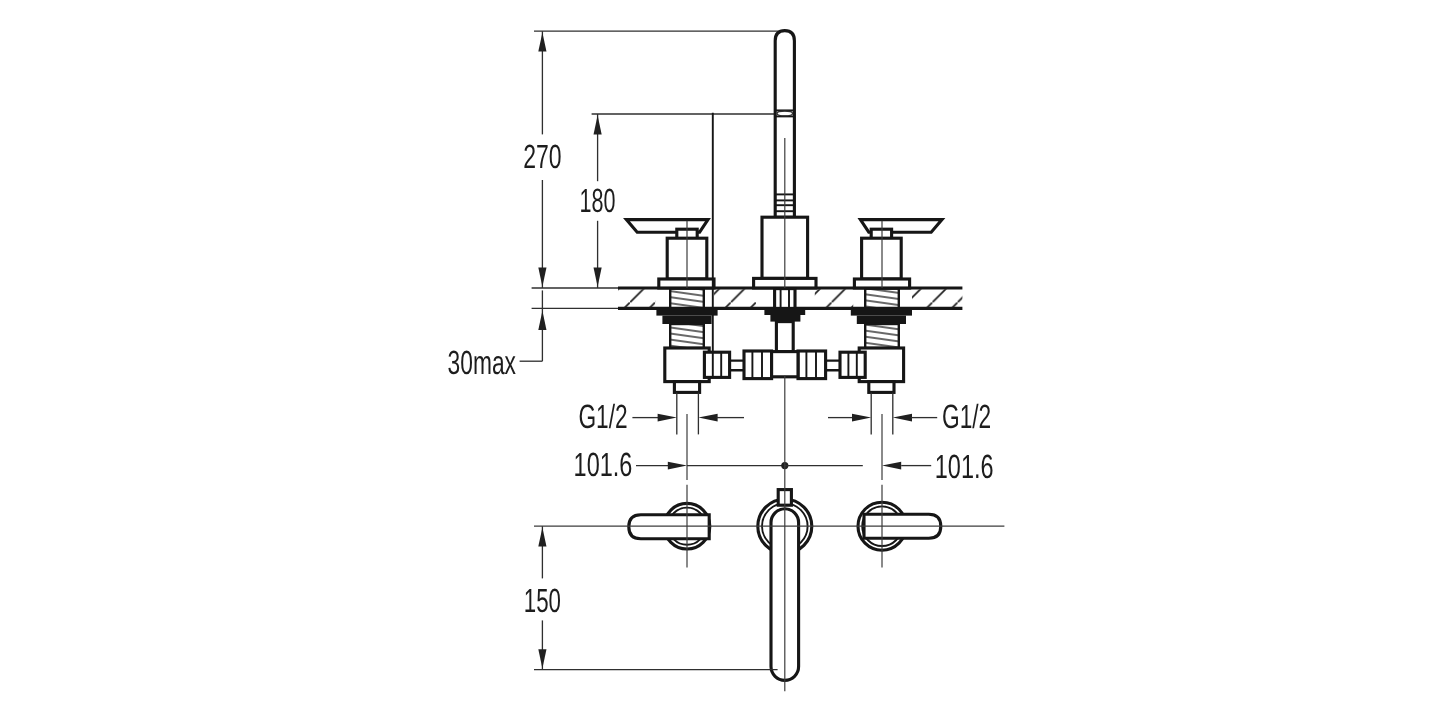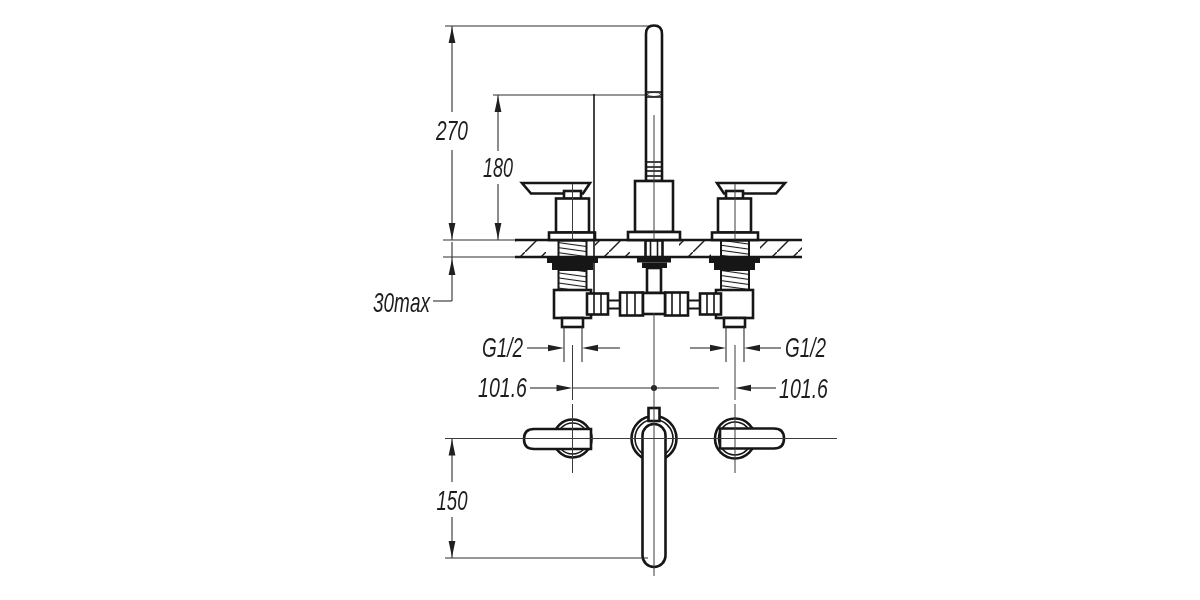--- a/index.html
+++ b/index.html
@@ -1,16 +1,16 @@
 <!DOCTYPE html>
 <html><head>
 <meta charset="utf-8">
 <style>
   html,body{margin:0;padding:0;background:#ffffff;}
-  .canvas{width:1200px;height:600px;background:#ffffff;position:relative;overflow:hidden;font-style:italic;}
+  .canvas{width:1200px;height:600px;background:#ffffff;position:relative;overflow:hidden;}
   svg{display:block;}
   .ol   { fill:#ffffff; stroke:#161616; stroke-width:2.6; stroke-linejoin:miter; }
   .olnf { fill:none;    stroke:#161616; stroke-width:2.6; }
   .med  { fill:none;    stroke:#161616; stroke-width:1.6; }
   .pipe { fill:none;    stroke:#161616; stroke-width:2;   }
   .thin { fill:none;    stroke:#2f2f2f; stroke-width:1.1; }
   .cl   { fill:none;    stroke:#3c3c3c; stroke-width:1;   }
   .arr  { fill:#202020; stroke:none; }
   .blk  { fill:#161616; stroke:none; }
   text.dim{ font-family:"Liberation Sans", sans-serif; font-size:28px; fill:#1d1d1d; }

